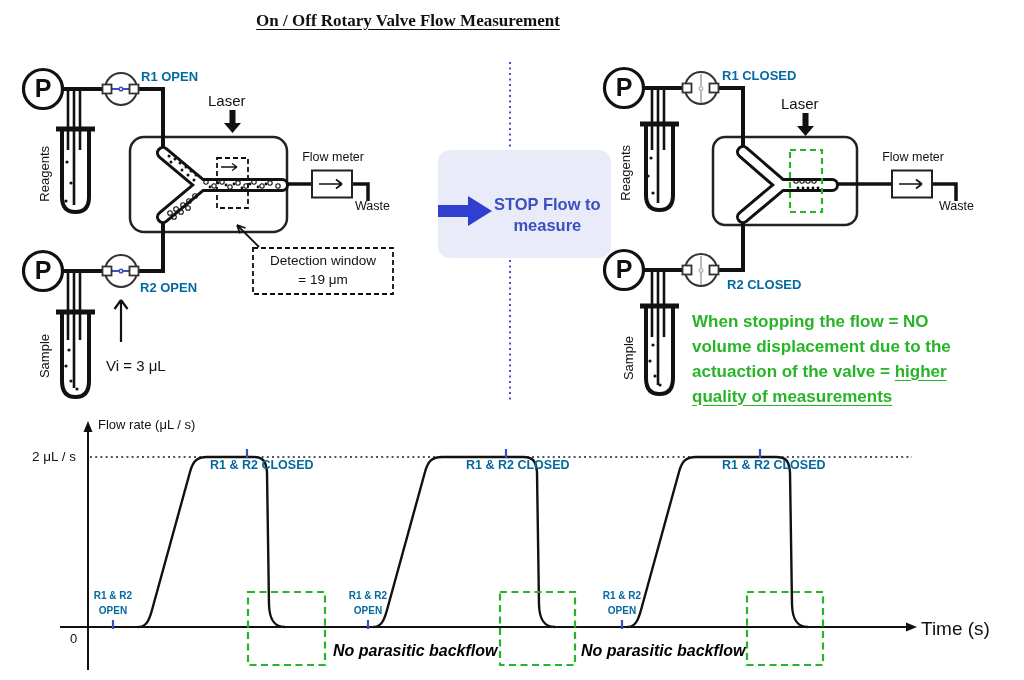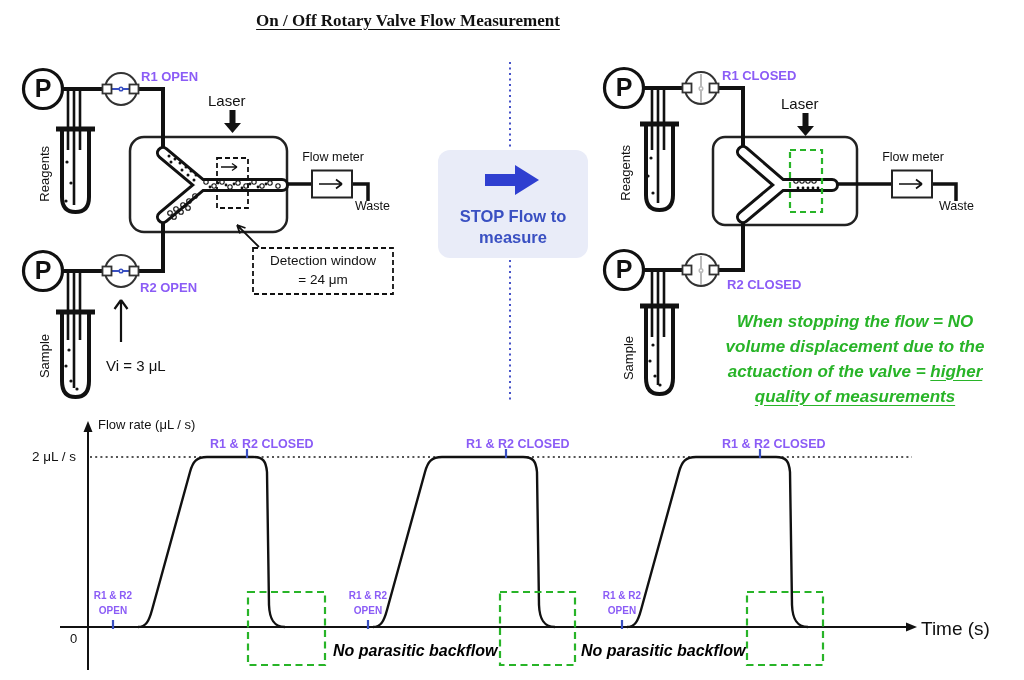--- a/index.html
+++ b/index.html
@@ -2,39 +2,39 @@
 <html><head>
 <meta charset="utf-8">
 <style>
   html,body{margin:0;padding:0;background:#fff;}
   #page{position:relative;width:1024px;height:680px;background:#fff;overflow:hidden;
         font-family:"Liberation Sans","DejaVu Sans",sans-serif;color:#111;}
   svg.layer{position:absolute;left:0;top:0;z-index:1;}
   .lbl{position:absolute;z-index:2;white-space:nowrap;}
   .title{left:0;top:11px;width:816px;text-align:center;font-size:17px;font-weight:700;
          text-decoration:underline;text-underline-offset:3px;font-family:Liberation Serif, serif;}
-  .blue{color:#8b5cf6;font-weight:600;}
+  .blue{color:#0369a1;font-weight:600;}
   .green{color:#000000;font-weight:600;}
   .pletter{font-size:25px;font-weight:700;width:38px;text-align:center;}
   .vtext{position:absolute;z-index:2;writing-mode:vertical-rl;transform:rotate(180deg);
          font-size:13px;color:#111;}
   .small{font-size:12.5px;}
   .center{text-align:right;}
-  .stopbox{position:absolute;z-index:2;left:438px;top:150px;width:150px;height:108px;
-           background:#e9ecf8;border-radius:12px;display:flex;flex-direction:column;
+  .stopbox{position:absolute;z-index:2;left:438px;top:150px;width:173px;height:108px;
+           background:#e9ecf8;border-radius:12px;display:flex;flex-direction:row;
            align-items:center;justify-content:flex-start;padding-top:13px;box-sizing:border-box;}
   .stopbox .txt{margin-top:9px;font-size:16.5px;line-height:21px;color:#3a50c2;
                 font-weight:600;text-align:center;}
   .detlabel{position:absolute;z-index:2;left:255px;top:251px;width:136px;text-align:center;
             font-size:13.5px;line-height:19px;}
-  .note{position:absolute;z-index:2;left:692px;top:309px;width:326px;text-align:center;
-        font-size:17px;line-height:25px;font-weight:600;color:#28b428;font-style:italic;}
+  .note{position:absolute;z-index:2;left:692px;top:309px;width:326px;
+        font-size:17px;line-height:25px;font-weight:600;color:#28b428;}
   .u{text-decoration:underline;text-underline-offset:3px;margin-top:11px;}
   .openlbl{width:56px;text-align:center;font-size:10px;line-height:15px;}
-  .closedlbl{width:100px;text-align:center;font-size:12.5px;}
+  .closedlbl{width:100px;text-align:center;font-size:12.5px;margin-top:21px;}
   .backflow{font-size:16px;font-style:italic;}
 </style>
 </head>
 <body>
 
 <div id="page">
 
   <svg class="layer" width="1024" height="680" viewBox="0 0 1024 680">
 
     <g>
@@ -246,21 +246,21 @@
   <div class="lbl pletter" style="left:24px;top:256px;">P</div>
   <div class="vtext" style="left:37px;top:146px;">Reagents</div>
   <div class="vtext" style="left:37px;top:334px;">Sample</div>
   <div class="lbl blue" style="left:141px;top:69px;font-size:13px;">R1 OPEN</div>
   <div class="lbl blue" style="left:140px;top:280px;font-size:13px;">R2 OPEN</div>
   <div class="lbl" style="left:208px;top:92px;font-size:15px;">Laser</div>
   <div class="lbl small center" style="left:300px;top:150px;width:64px;">Flow meter</div>
   <div class="lbl small" style="left:355px;top:199px;">Waste</div>
   <div class="detlabel">
     <div>Detection window</div>
-    <div>= 24 μm</div>
+    <div>= 19 μm</div>
   </div>
   <div class="lbl" style="left:106px;top:357px;font-size:15px;">Vi = 3 μL</div>
 
   <div class="stopbox">
     <svg width="56" height="34" viewBox="0 0 56 34">
       <polygon points="0,11 30,11 30,2 54,17 30,32 30,23 0,23" fill="#2f3fd0"></polygon>
     </svg>
     <div class="txt">
       <div>STOP Flow to</div>
       <div>measure</div>

